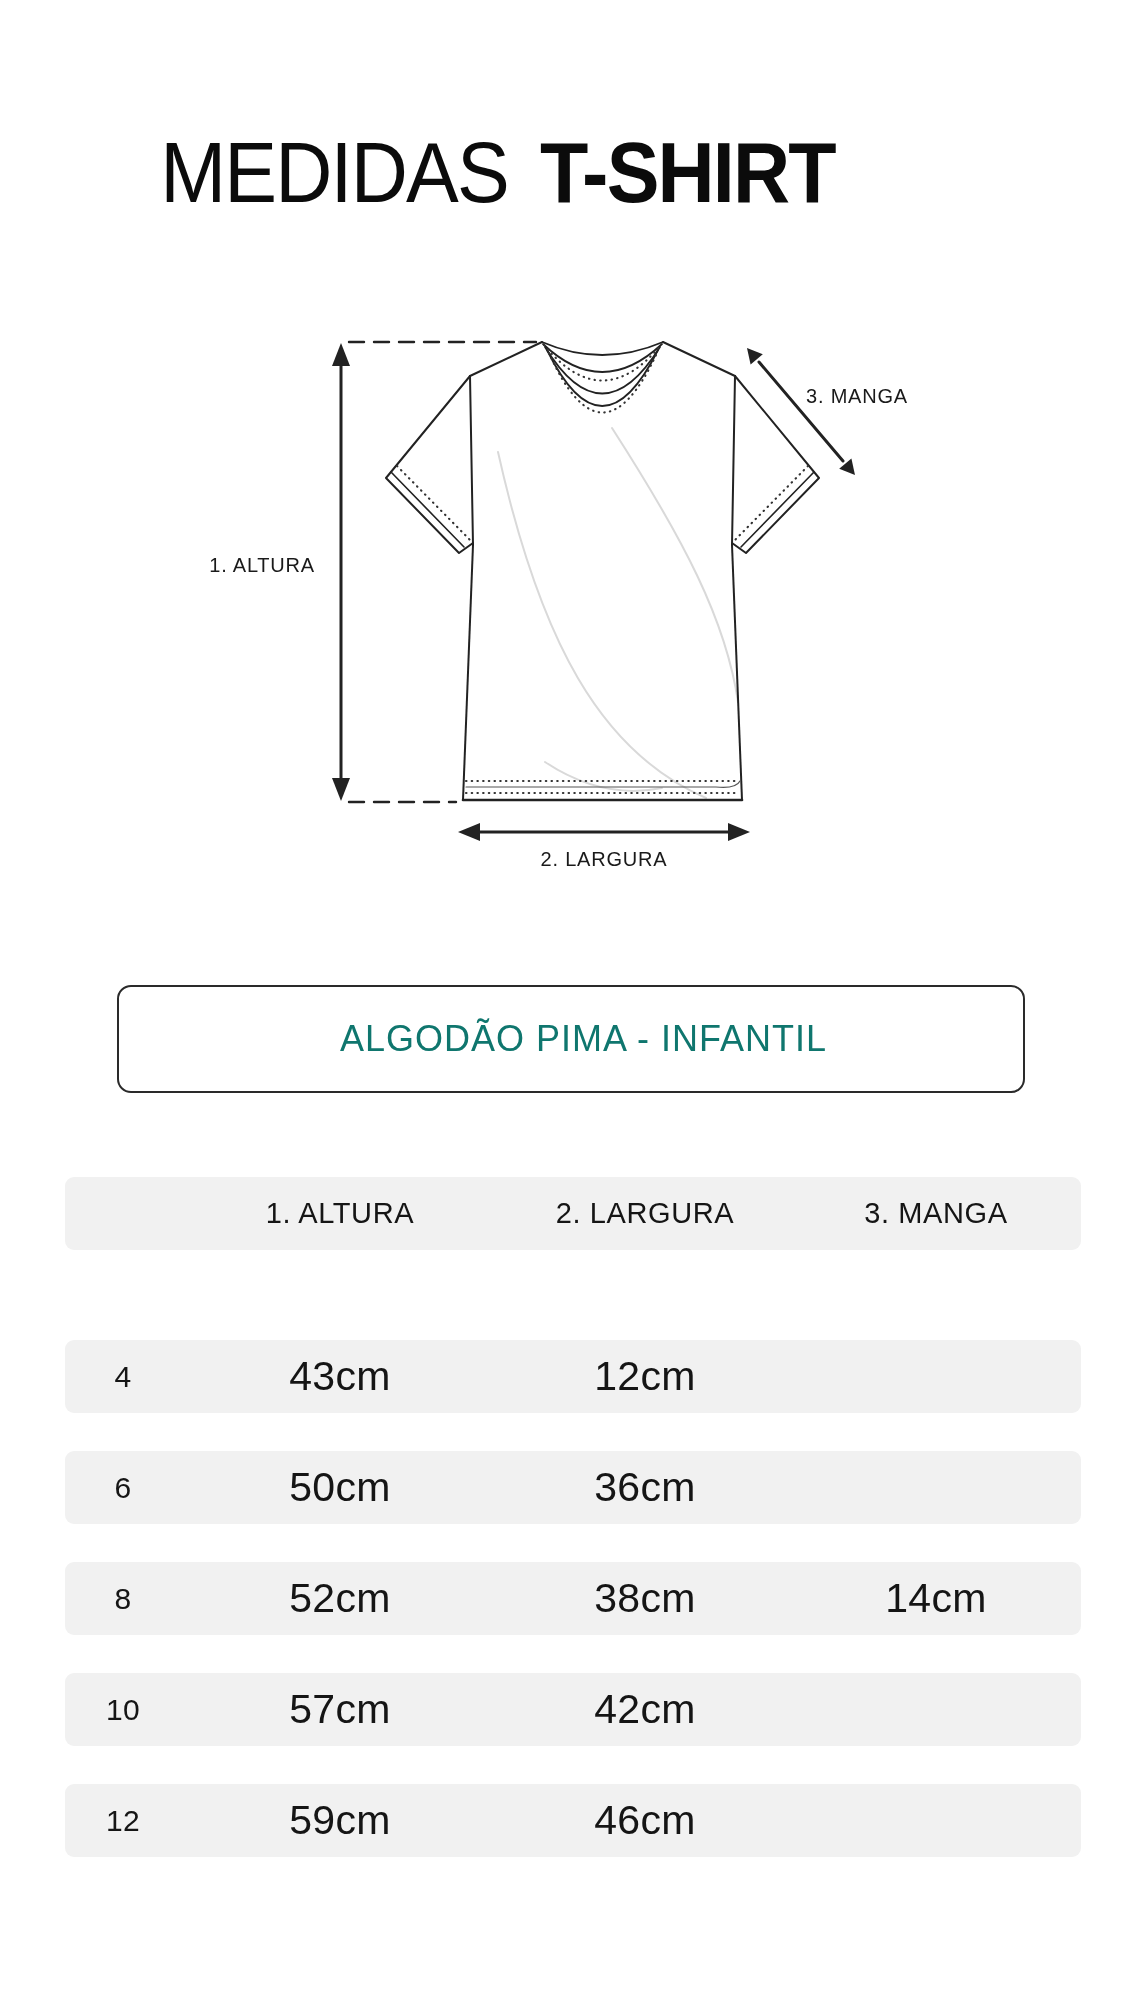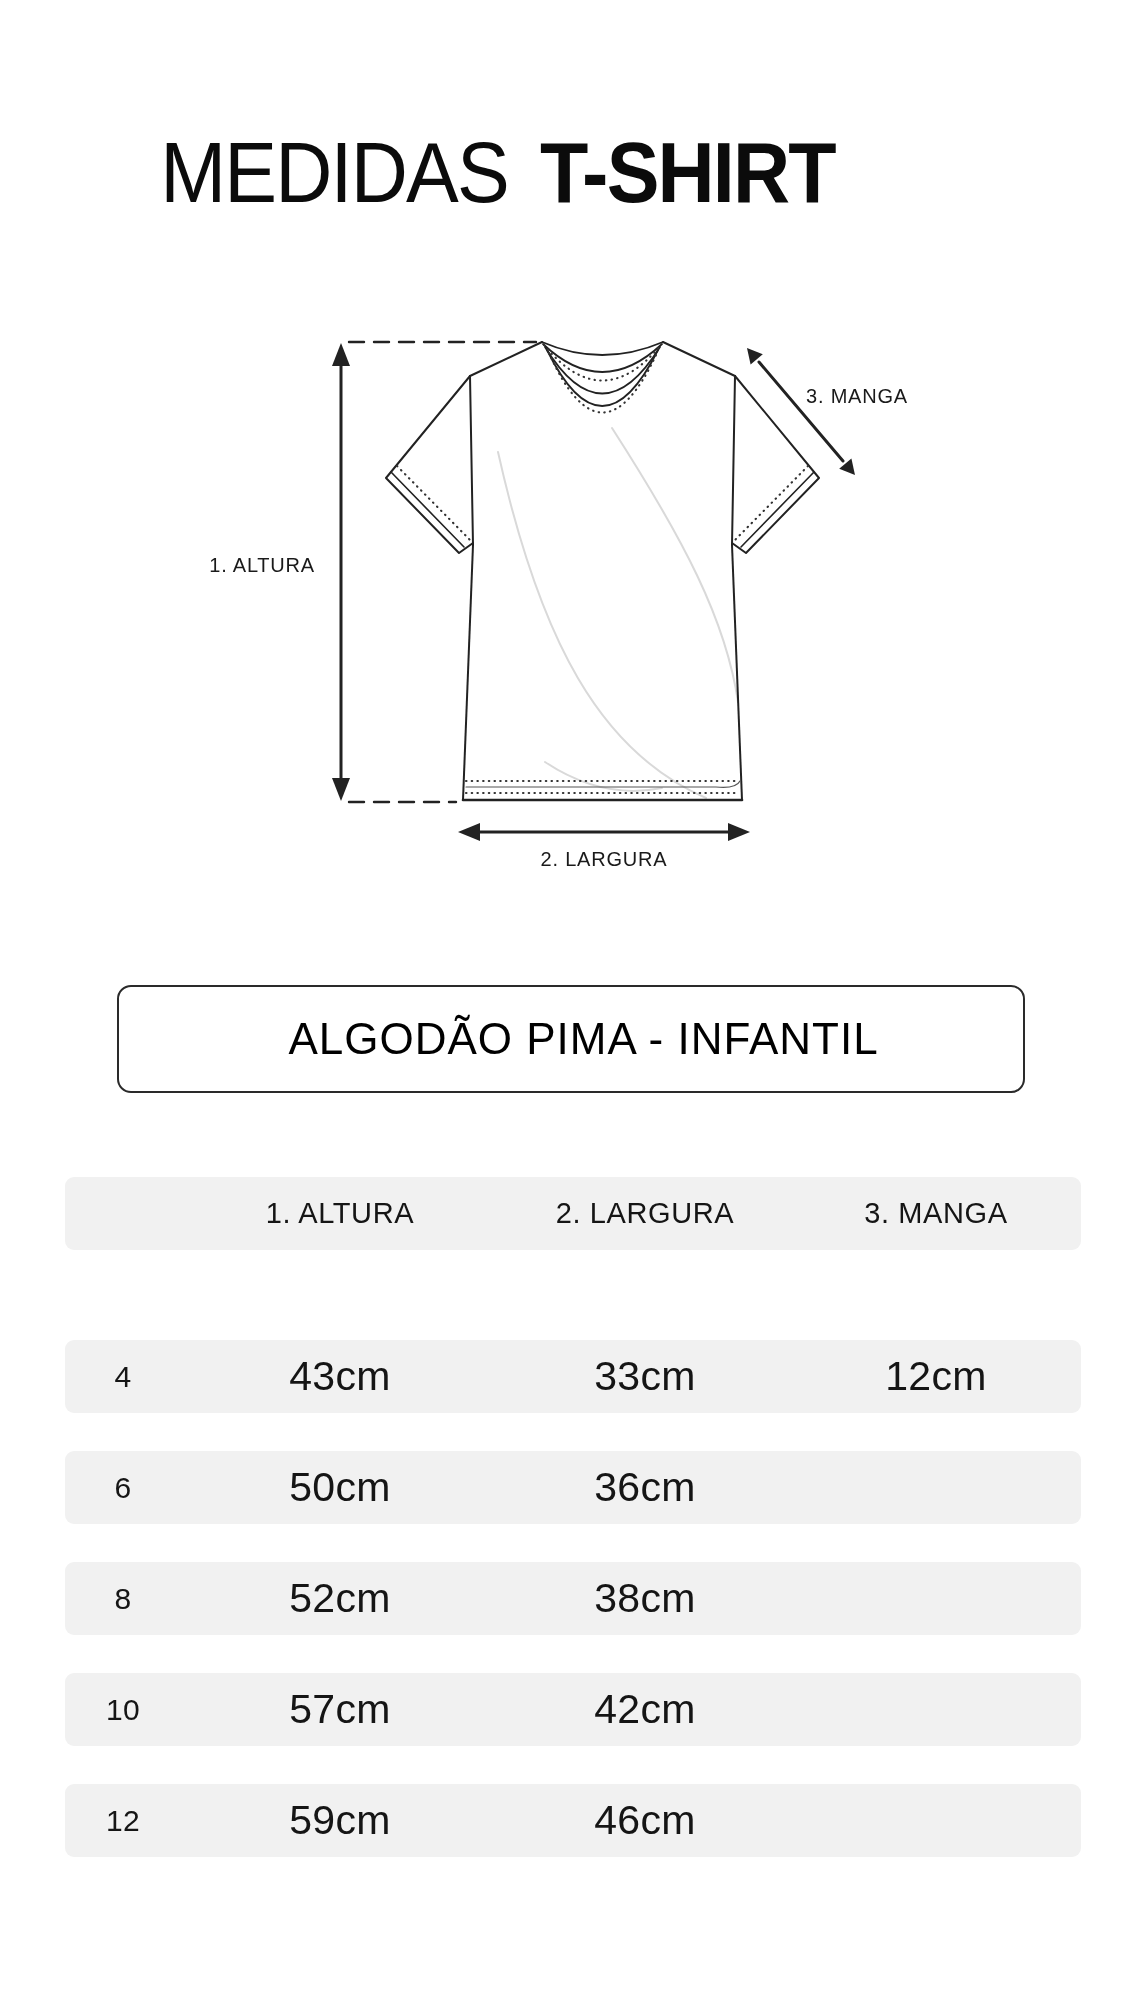--- a/index.html
+++ b/index.html
@@ -21,21 +21,21 @@
   .diag-label{
     font-family:"Liberation Sans","DejaVu Sans",sans-serif;
     font-size:20px;letter-spacing:.8px;fill:#1a1a1a;font-weight:400;
   }
   
   .fabric-box{
     position:absolute;top:985px;left:117px;width:908px;height:108px;
     border:2px solid #2a2a2a;border-radius:14px;box-sizing:border-box;
     display:flex;align-items:center;justify-content:center;
   }
-  .fabric-box span{font-size:44px;letter-spacing:1px;color:#000000;white-space:nowrap;margin-left:25px;}
+  .fabric-box span{font-size:36px;letter-spacing:1px;color:#0f766e;white-space:nowrap;margin-left:25px;}
   
   .size-table{position:absolute;top:1177px;left:65px;width:1016px;}
   .strip{
     width:1016px;height:73px;background:#f1f1f1;border-radius:9px;
     display:grid;grid-template-columns:116px 318px 292px 290px;
     align-items:center;box-sizing:border-box;
   }
   .strip.header{margin-bottom:90px;background:#f1f1f1;}
   .strip.row{margin-bottom:38px;}
   .strip.row:last-child{margin-bottom:8px;}
@@ -135,34 +135,34 @@
   <div class="strip header">
     <div class="cell hcell"></div>
     <div class="cell hcell">1. ALTURA</div>
     <div class="cell hcell">2. LARGURA</div>
     <div class="cell hcell">3. MANGA</div>
   </div>
 
   <div class="strip row">
     <div class="cell size">4</div>
     <div class="cell">43cm</div>
-    <div class="cell">33cm</div>
     <div class="cell">12cm</div>
   </div>
 
   <div class="strip row">
     <div class="cell size">6</div>
     <div class="cell">50cm</div>
     <div class="cell">36cm</div>
   </div>
 
   <div class="strip row">
     <div class="cell size">8</div>
     <div class="cell">52cm</div>
     <div class="cell">38cm</div>
+    <div class="cell">14cm</div>
   </div>
 
   <div class="strip row">
     <div class="cell size">10</div>
     <div class="cell">57cm</div>
     <div class="cell">42cm</div>
   </div>
 
   <div class="strip row">
     <div class="cell size">12</div>

